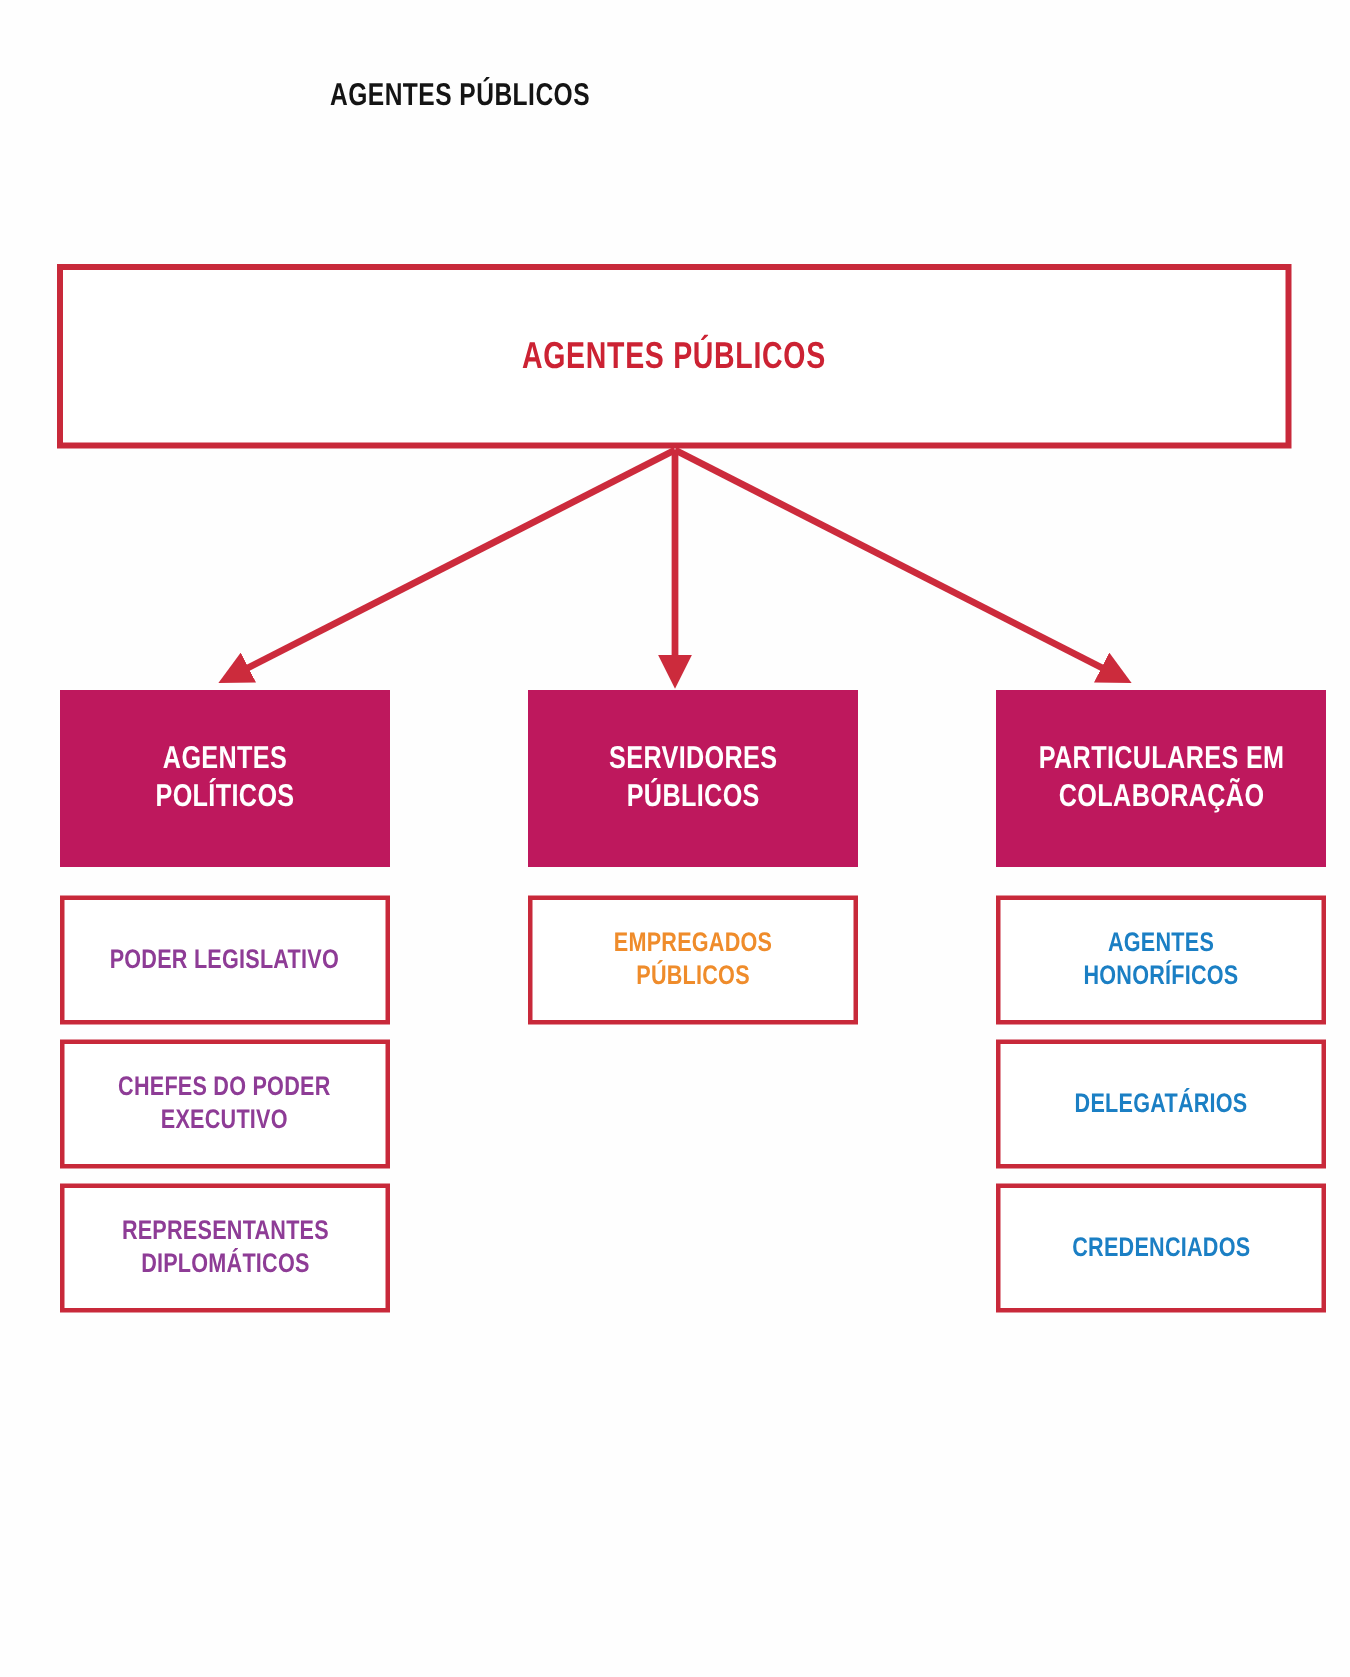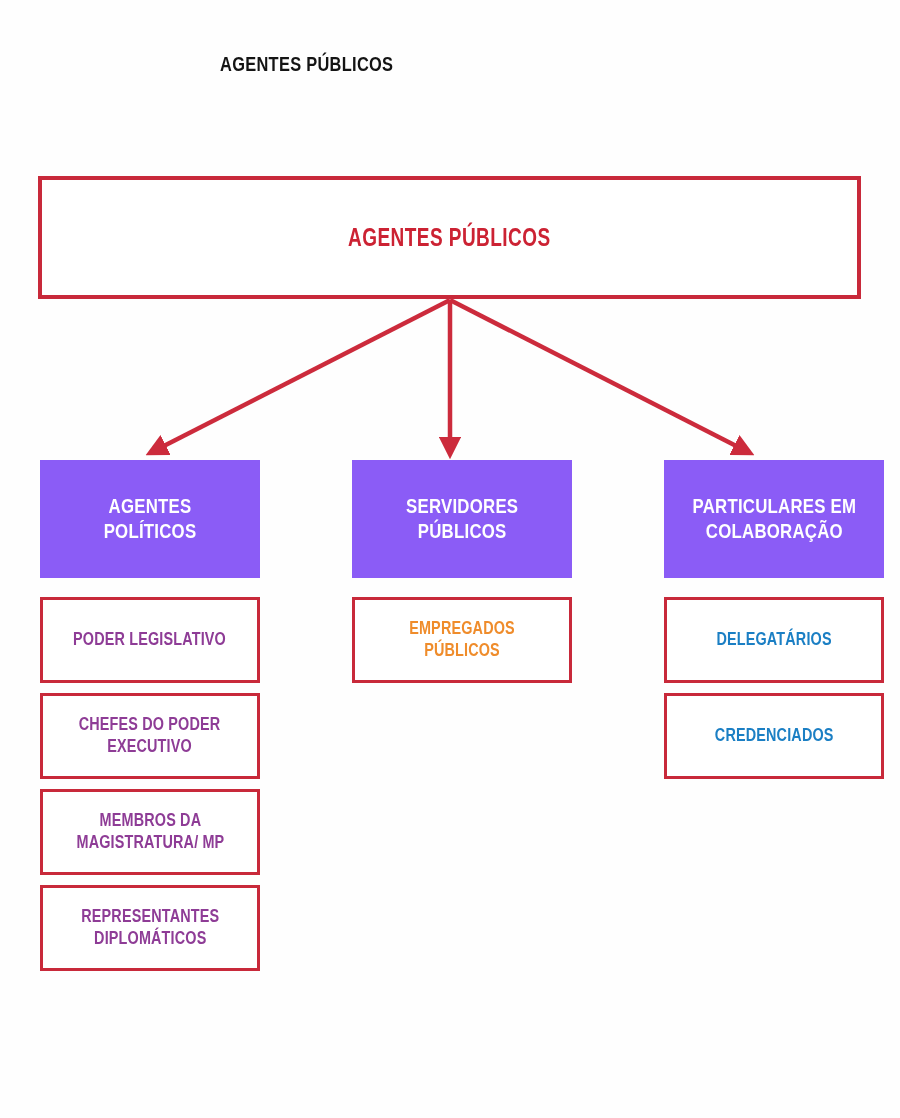--- a/index.html
+++ b/index.html
@@ -71,21 +71,21 @@
     width: 220px;
   }
   #column-0 { left: 40px;  }
   #column-1 { left: 352px; }
   #column-2 { left: 664px; }
 
   .column-header {
     width: 220px;
     height: 118px;
     box-sizing: border-box;
-    background: #8b5cf6;
+    background: #be185d;
     color: #ffffff;
     display: flex;
     align-items: center;
     justify-content: center;
     text-align: center;
     margin-bottom: 19px;
   }
   .column-header .hdr-text {
     font-size: 21px;
     font-weight: bold;
@@ -144,24 +144,20 @@
     <span class="hdr-text">AGENTES POLÍTICOS</span>
   </div>
   <div class="item-box">
     <span class="item-text">PODER LEGISLATIVO</span>
   </div>
   <div class="item-box">
     <span class="item-text">CHEFES DO PODER
 EXECUTIVO</span>
   </div>
   <div class="item-box">
-    <span class="item-text">MEMBROS DA
-MAGISTRATURA/ MP</span>
-  </div>
-  <div class="item-box">
     <span class="item-text">REPRESENTANTES
 DIPLOMÁTICOS</span>
   </div>
 </div>
 
 <div class="column c-orange" id="column-1">
   <div class="column-header">
     <span class="hdr-text">SERVIDORES
 PÚBLICOS</span>
   </div>
@@ -170,18 +166,21 @@
 PÚBLICOS</span>
   </div>
 </div>
 
 <div class="column c-blue" id="column-2">
   <div class="column-header">
     <span class="hdr-text">PARTICULARES EM
 COLABORAÇÃO</span>
   </div>
   <div class="item-box">
+    <span class="item-text">AGENTES HONORÍFICOS</span>
+  </div>
+  <div class="item-box">
     <span class="item-text">DELEGATÁRIOS</span>
   </div>
   <div class="item-box">
     <span class="item-text">CREDENCIADOS</span>
   </div>
 </div>
 
 </body></html>

